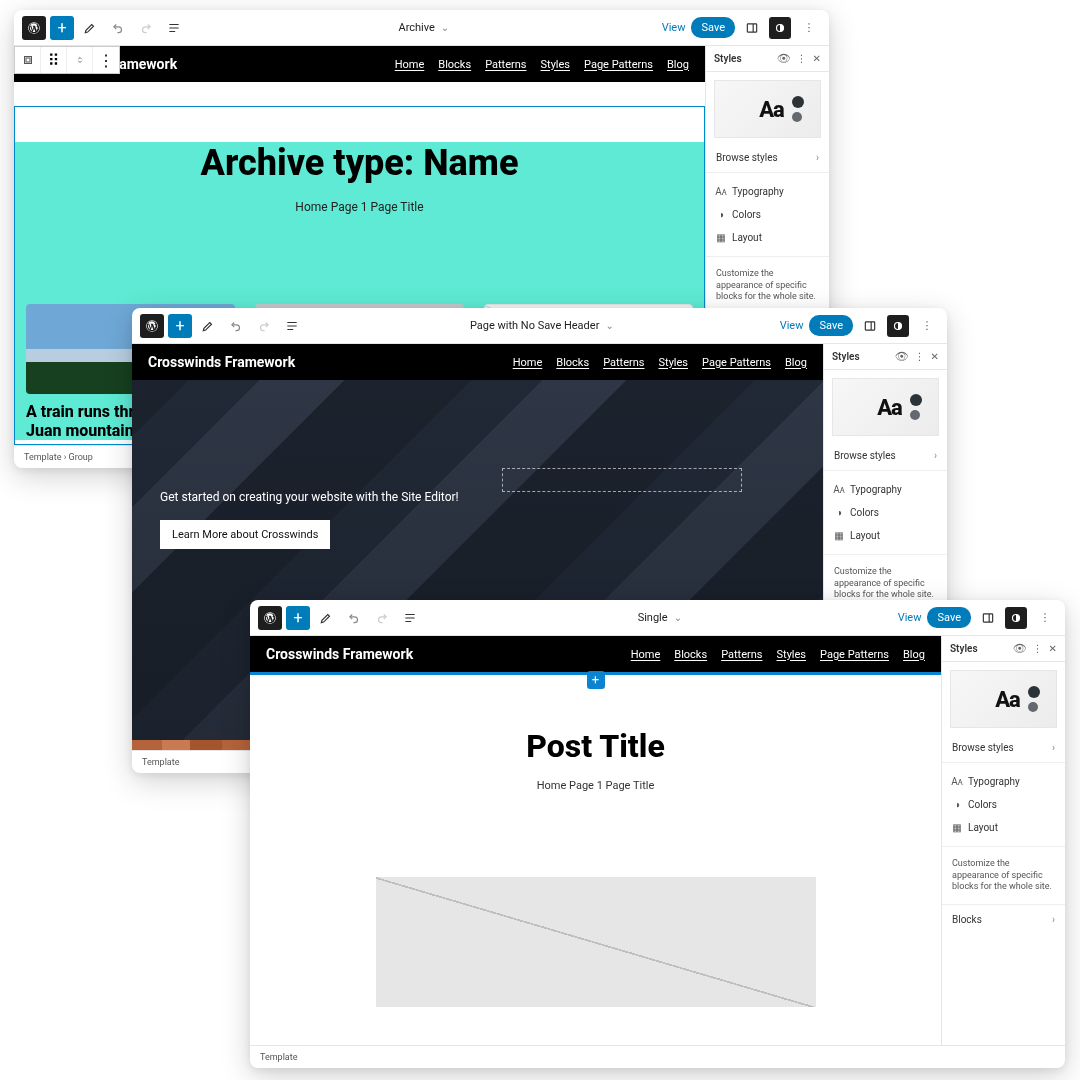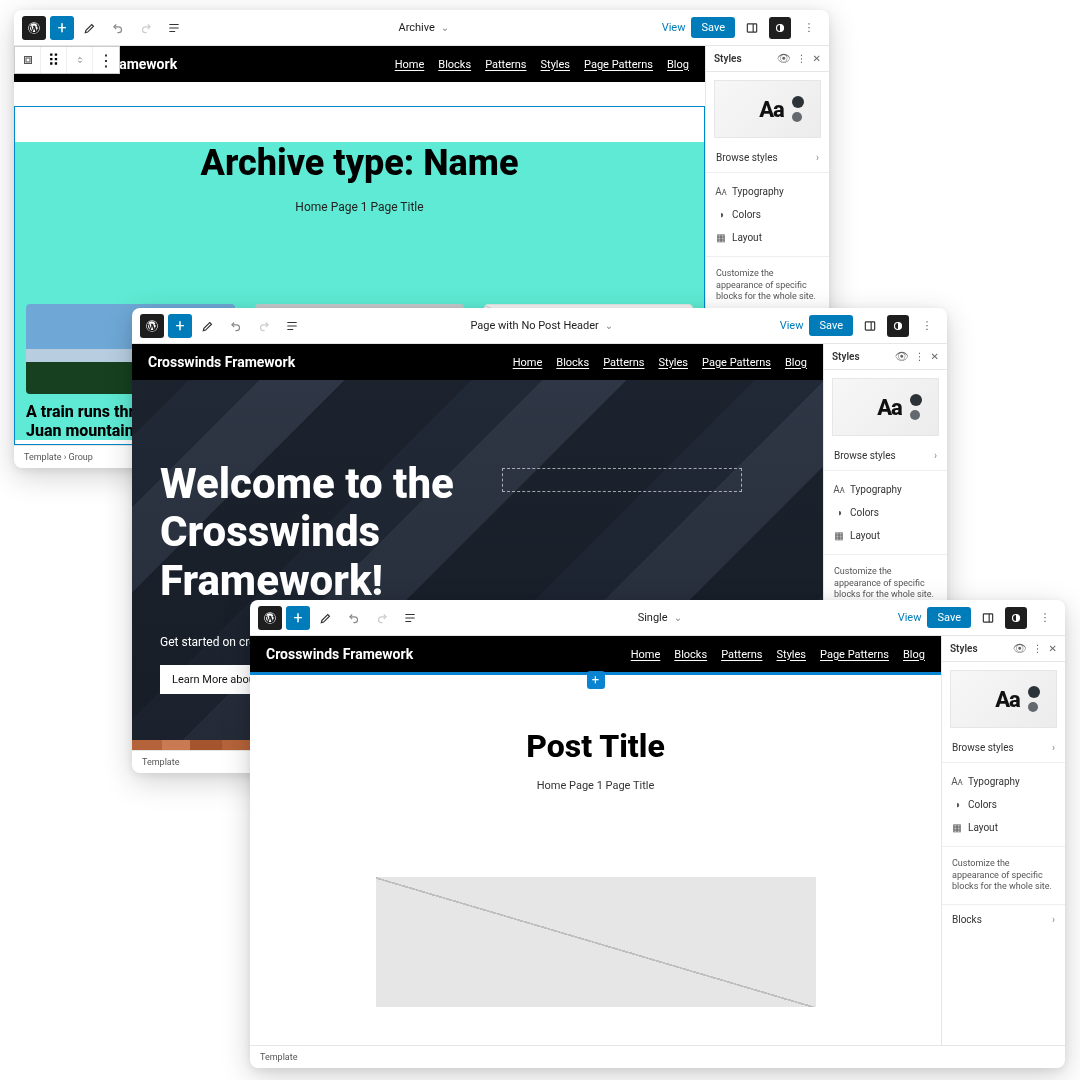--- a/index.html
+++ b/index.html
@@ -44,21 +44,21 @@
     background: #1e1e1e;
     color:#fff;
     border-radius: 3px;
     font-size: 14px;
     font-weight: bold;
   }
   .add-btn { background: #007cba; color: #fff; border-radius: 3px; font-size: 16px; line-height: 1; }
   .toolbar-center { flex: 1; display:flex; justify-content: center; font-size:11px; color:#222; align-items:center; gap:6px;}
   .toolbar-right { display:flex; align-items:center; gap:6px;justify-content:flex-end; }
   .view-link { color:#007cba; font-size:11px; }
-  .save-btn { background:#007cba; color:#fff; font-size:11px; padding:4px 10px; border-radius:3px; }
+  .save-btn { background:#007cba; color:#fff; font-size:11px; padding:4px 10px; border-radius:10px; }
   .sidebar-toggle, .styles-toggle { width:22px; height:22px; display:flex; align-items:center; justify-content:center; }
   .styles-toggle { background:#1e1e1e; border-radius:3px; }
   
   .body-row { display:flex; flex:1; min-height:0; }
   .canvas { flex:1; overflow:hidden; position:relative; }
   .site-header {
     background:#000; color:#fff; height:36px; display:flex; align-items:center; padding:0 16px;
     justify-content: space-between;
   }
   .site-title { font-size:14px; font-weight:700; }
@@ -318,21 +318,21 @@
           <path d="M15 14l4-4-4-4"></path>
           <path d="M19 10h-8a5 5 0 000 10h2"></path>
         </svg>
       </div>
     <div class="tb-btn">
         <svg class="icon-svg" viewBox="0 0 24 24" fill="none" stroke="#333" stroke-width="2">
           <path d="M4 6h16M4 12h16M4 18h10"></path>
         </svg>
       </div>
     <div class="toolbar-center">
-      <span>Page with No Post Header</span>
+      <span>Page with No Save Header</span>
       <span class="chevron">⌄</span>
     </div>
     <div class="toolbar-right">
       <span class="view-link">View</span>
       <span class="save-btn">Save</span>
       <span class="sidebar-toggle">
           <svg class="icon-svg" viewBox="0 0 24 24" fill="none" stroke="#333" stroke-width="2">
             <rect x="4" y="5" width="16" height="14" rx="1"></rect>
             <line x1="14" y1="5" x2="14" y2="19"></line>
           </svg>
@@ -354,21 +354,20 @@
           <span>Home</span>
           <span>Blocks</span>
           <span>Patterns</span>
           <span>Styles</span>
           <span>Page Patterns</span>
           <span>Blog</span>
         </div>
       </div>
       <div class="hero">
         <div class="dotted-box"></div>
-        <h1>Welcome to the Crosswinds Framework!</h1>
         <div class="hero-sub">Get started on creating your website with the Site Editor!</div>
         <div class="hero-btn">Learn More about Crosswinds</div>
       </div>
       <div class="tile-strip"></div>
     </div>
     <div class="styles-panel">
       <div class="sp-head">
         <span class="sp-head-title">Styles</span>
         <span class="sp-icons">
           <span style="font-size:11px;color:#666;">👁</span>

